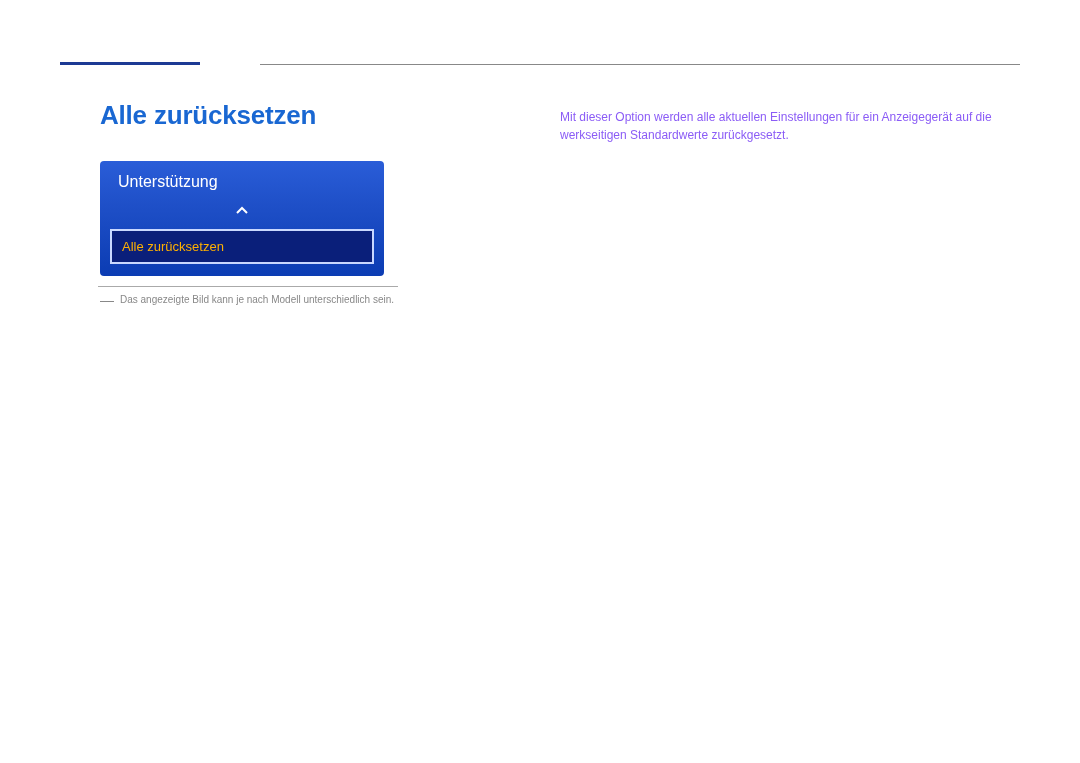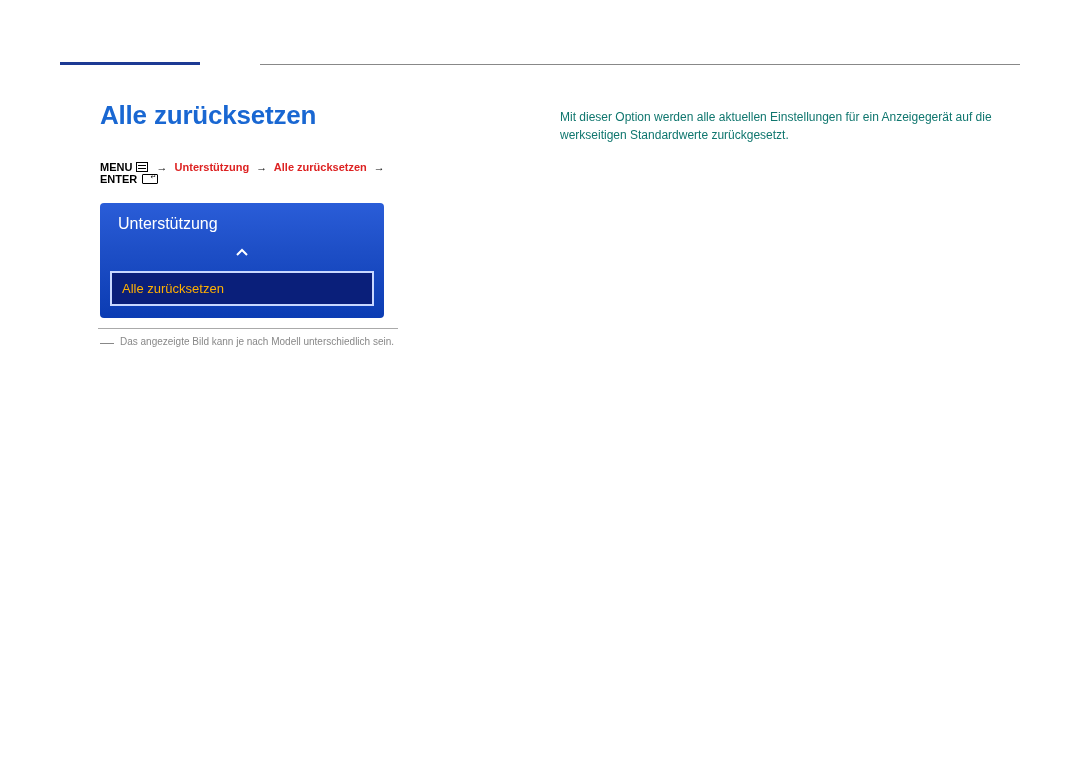--- a/index.html
+++ b/index.html
@@ -142,48 +142,37 @@
     display: flex;
     gap: 6px;
   }
   .footnote-dash {
     font-size: 14px;
     line-height: 1;
     color: #888;
   }
   .description {
     font-size: 12px;
-    color: #0f766e;
+    color: #8b5cf6;
     line-height: 1.5;
   }
 </style>
 </head>
 <body>
 
 <div class="page">
   <div class="header-bar">
     <div class="accent-line"></div>
     <div class="thin-line"></div>
   </div>
 
   <div class="content-row">
     <div class="left-col">
       <h1 class="page-title">Alle zurücksetzen</h1>
 
-      <div class="breadcrumb">
-        <span>MENU</span>
-        <span class="menu-icon"></span>
-        <span class="arrow">→</span>
-        <span class="hl">Unterstützung</span>
-        <span class="arrow">→</span>
-        <span class="hl">Alle zurücksetzen</span>
-        <span class="arrow">→</span>
-        <span>ENTER</span>
-        <span class="enter-icon"></span>
-      </div>
 
       <div class="tv-panel">
         <div class="tv-panel-title">Unterstützung</div>
         <div class="tv-chevron-row">
           <span class="chevron-up">
             <svg viewBox="0 0 12 12" width="12" height="12">
                 <path d="M1 8 L6 3 L11 8" stroke="#ffffff" stroke-width="2" fill="none"></path>
               </svg>
           </span>
         </div>

